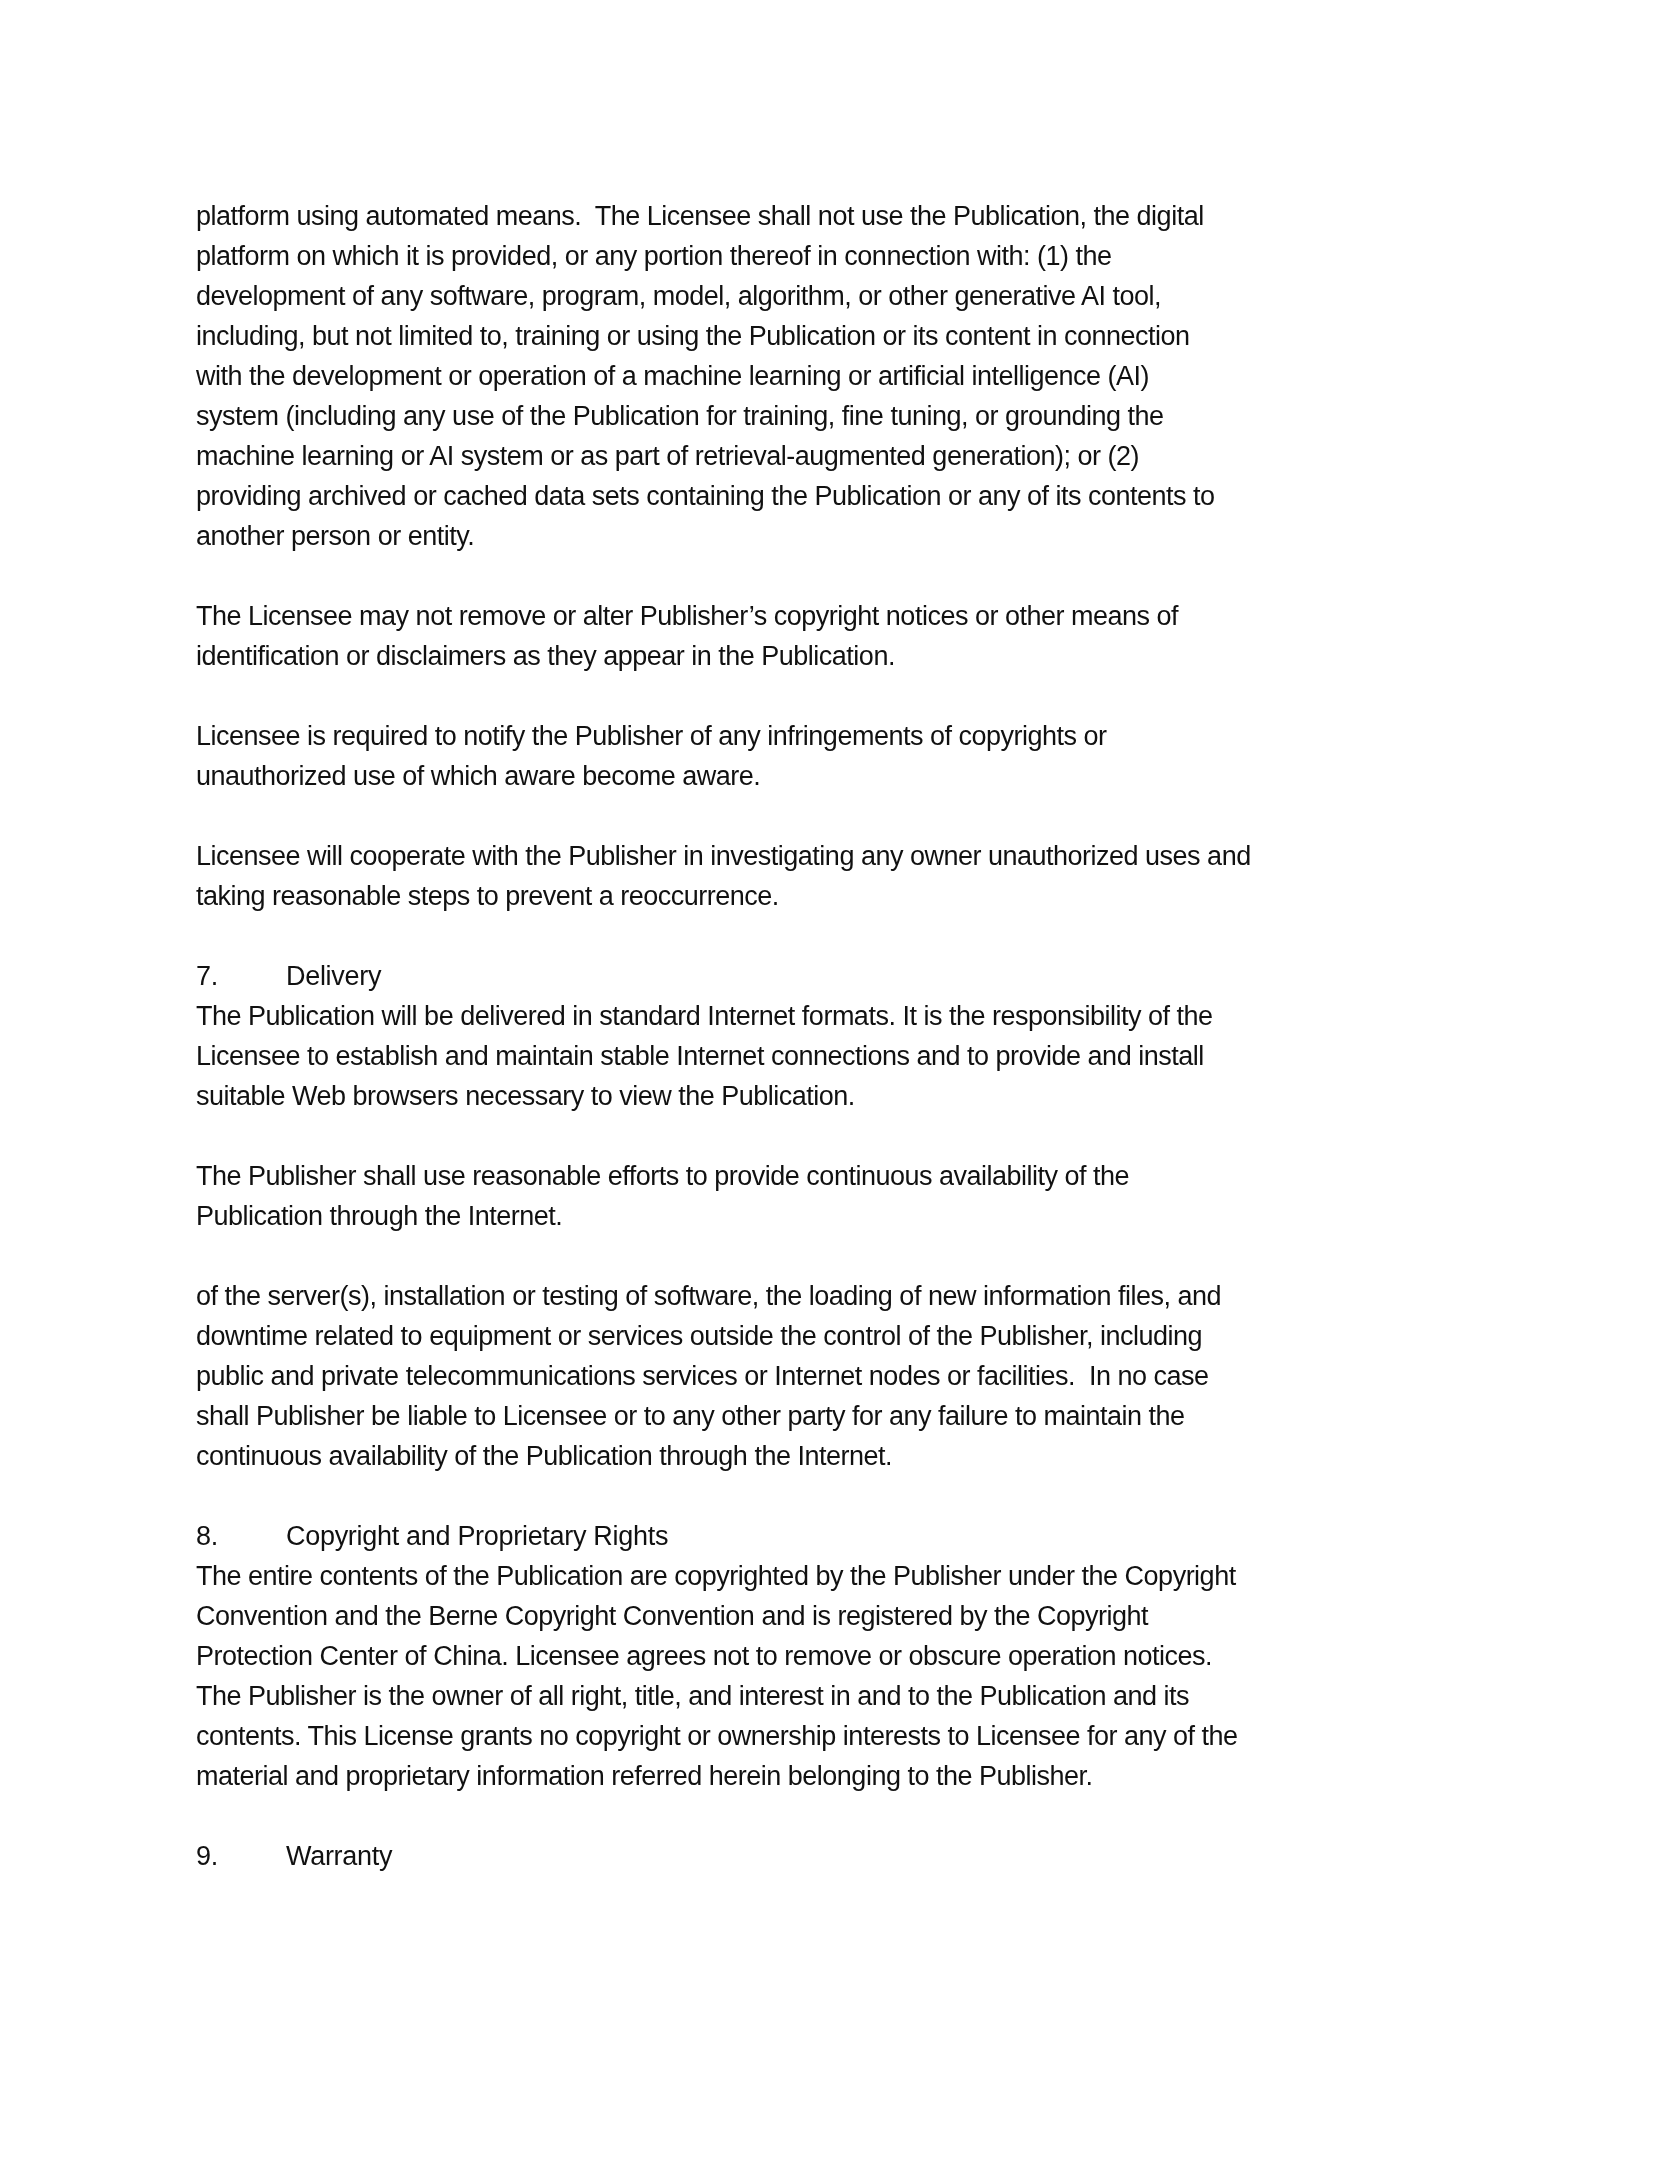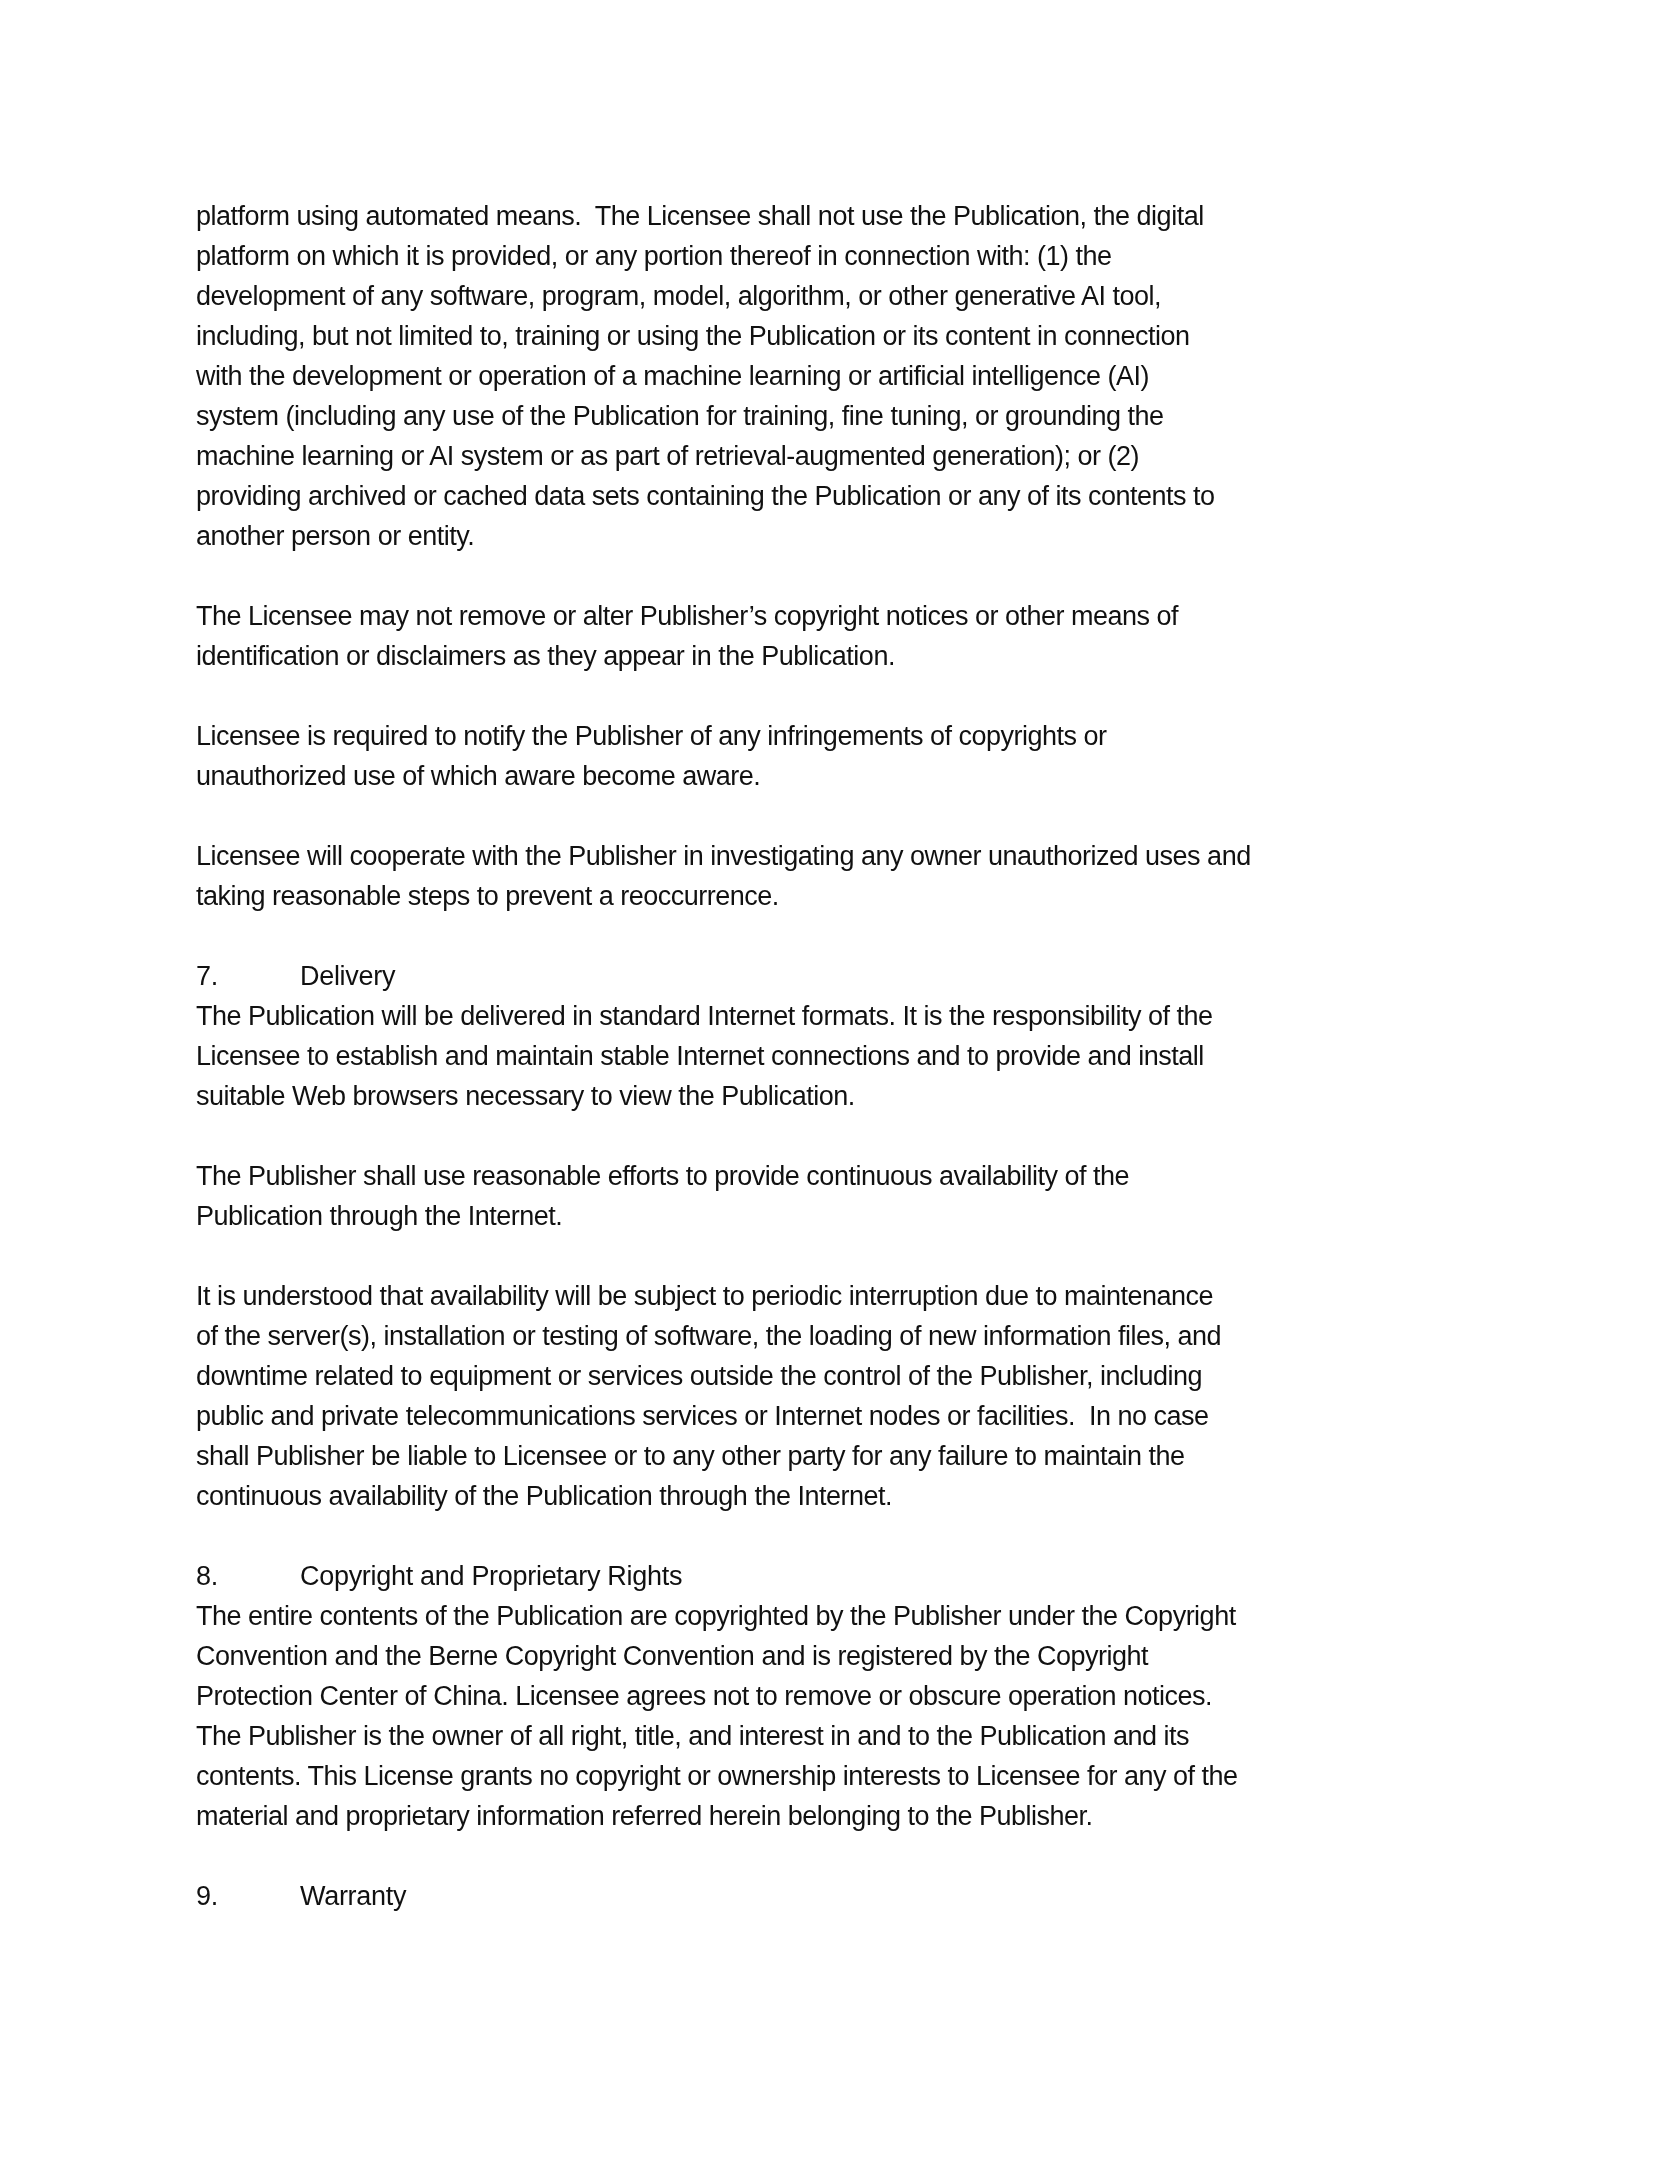--- a/index.html
+++ b/index.html
@@ -48,21 +48,21 @@
       position: relative;
       letter-spacing: -0.3px;
     }
     .heading .num {
       position: absolute;
       left: 0;
       top: 0;
     }
     .heading .title {
       position: absolute;
-      left: 104px;
+      left: 90px;
       top: 0;
     }
     .para { margin: 0; }
   </style>
 </head>
 <body>
 
 <div class="page">
   <div class="content">
 
@@ -106,21 +106,20 @@
       <div class="line">Licensee to establish and maintain stable Internet connections and to provide and install</div>
       <div class="line">suitable Web browsers necessary to view the Publication.</div>
     </div>
     <div class="blank"></div>
     <div class="para">
       <div class="line">The Publisher shall use reasonable efforts to provide continuous availability of the</div>
       <div class="line">Publication through the Internet.</div>
     </div>
     <div class="blank"></div>
     <div class="para">
-      <div class="line">It is understood that availability will be subject to periodic interruption due to maintenance</div>
       <div class="line">of the server(s), installation or testing of software, the loading of new information files, and</div>
       <div class="line">downtime related to equipment or services outside the control of the Publisher, including</div>
       <div class="line">public and private telecommunications services or Internet nodes or facilities.  In no case</div>
       <div class="line">shall Publisher be liable to Licensee or to any other party for any failure to maintain the</div>
       <div class="line">continuous availability of the Publication through the Internet.</div>
     </div>
     <div class="blank"></div>
 
     <div class="heading">
       <span class="num">8.</span>

